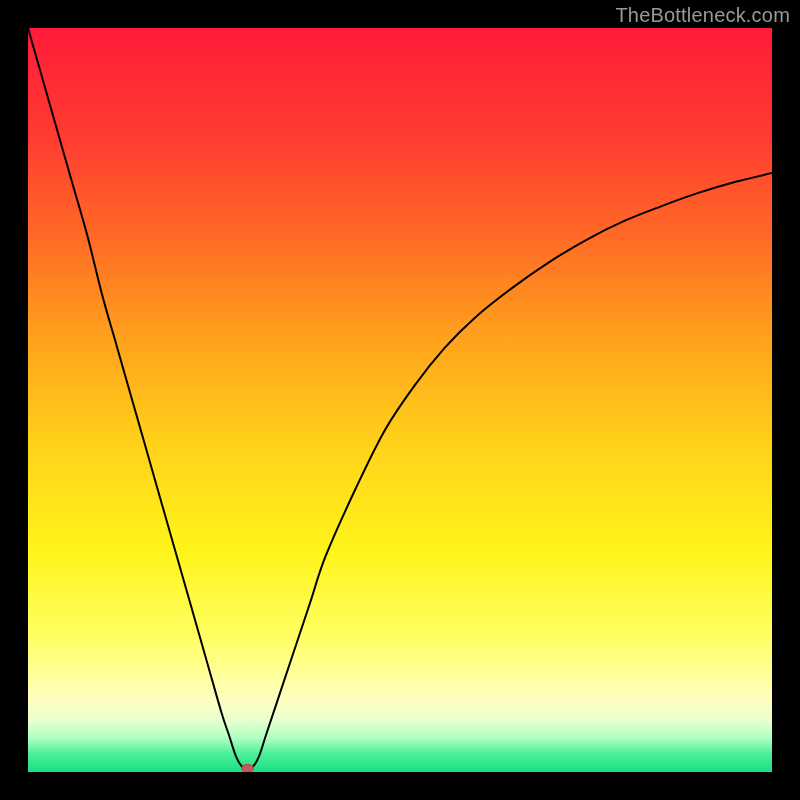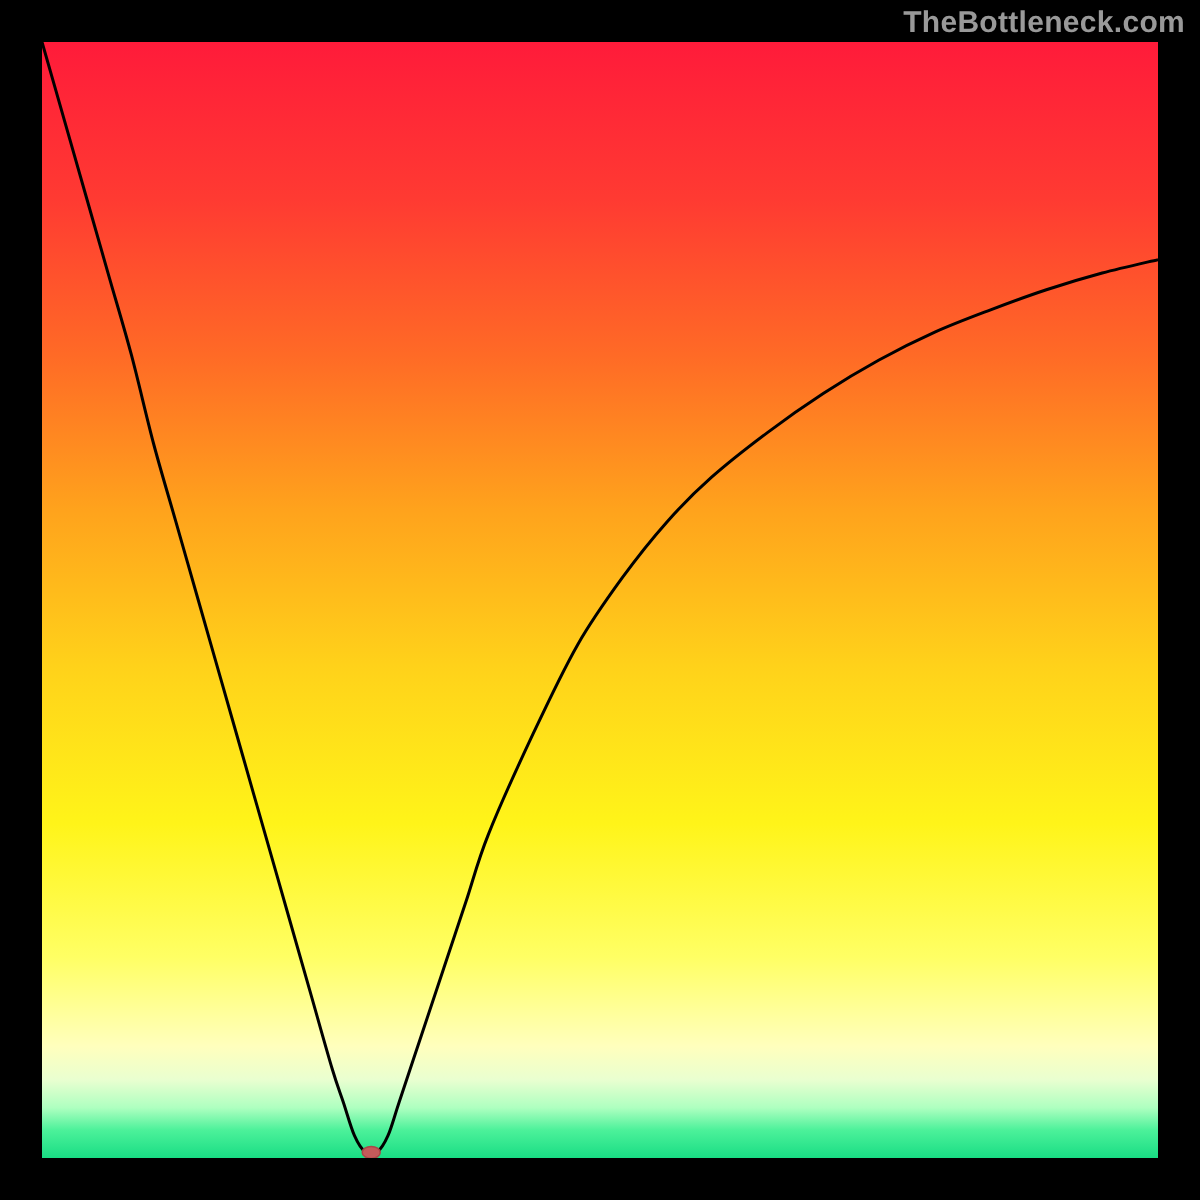--- a/index.html
+++ b/index.html
@@ -16,21 +16,21 @@
     width: 800px;
     height: 800px;
     background: #000;
   }
   .watermark {
     position: absolute;
     top: 4px;
     right: 10px;
     color: #999;
     font-size: 20px;
-    font-weight: 700;
+    font-weight: 400;
     letter-spacing: 0.2px;
     z-index: 10;
   }
   .plot-outer {
     position: absolute;
     left: 28px;
     top: 28px;
     width: 744px;
     height: 744px;
     background: #000;

